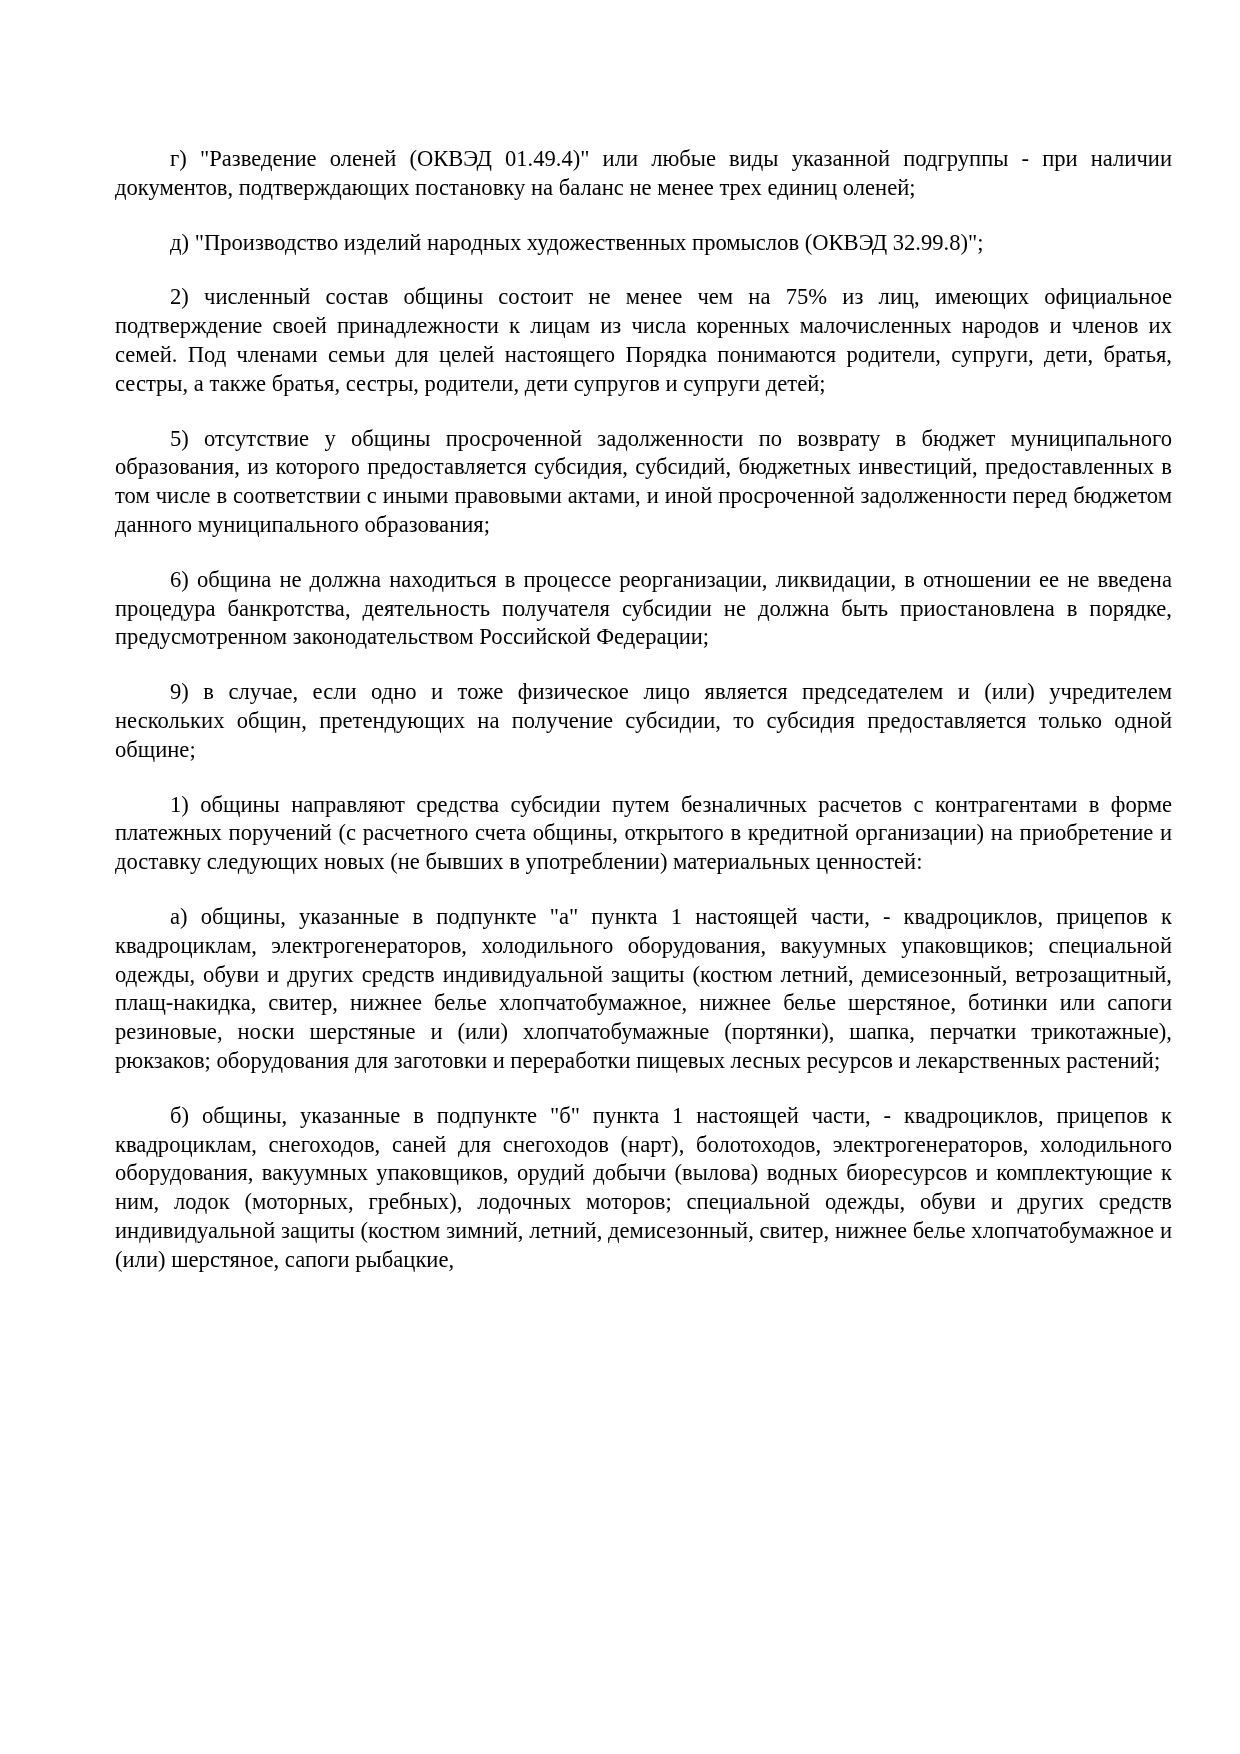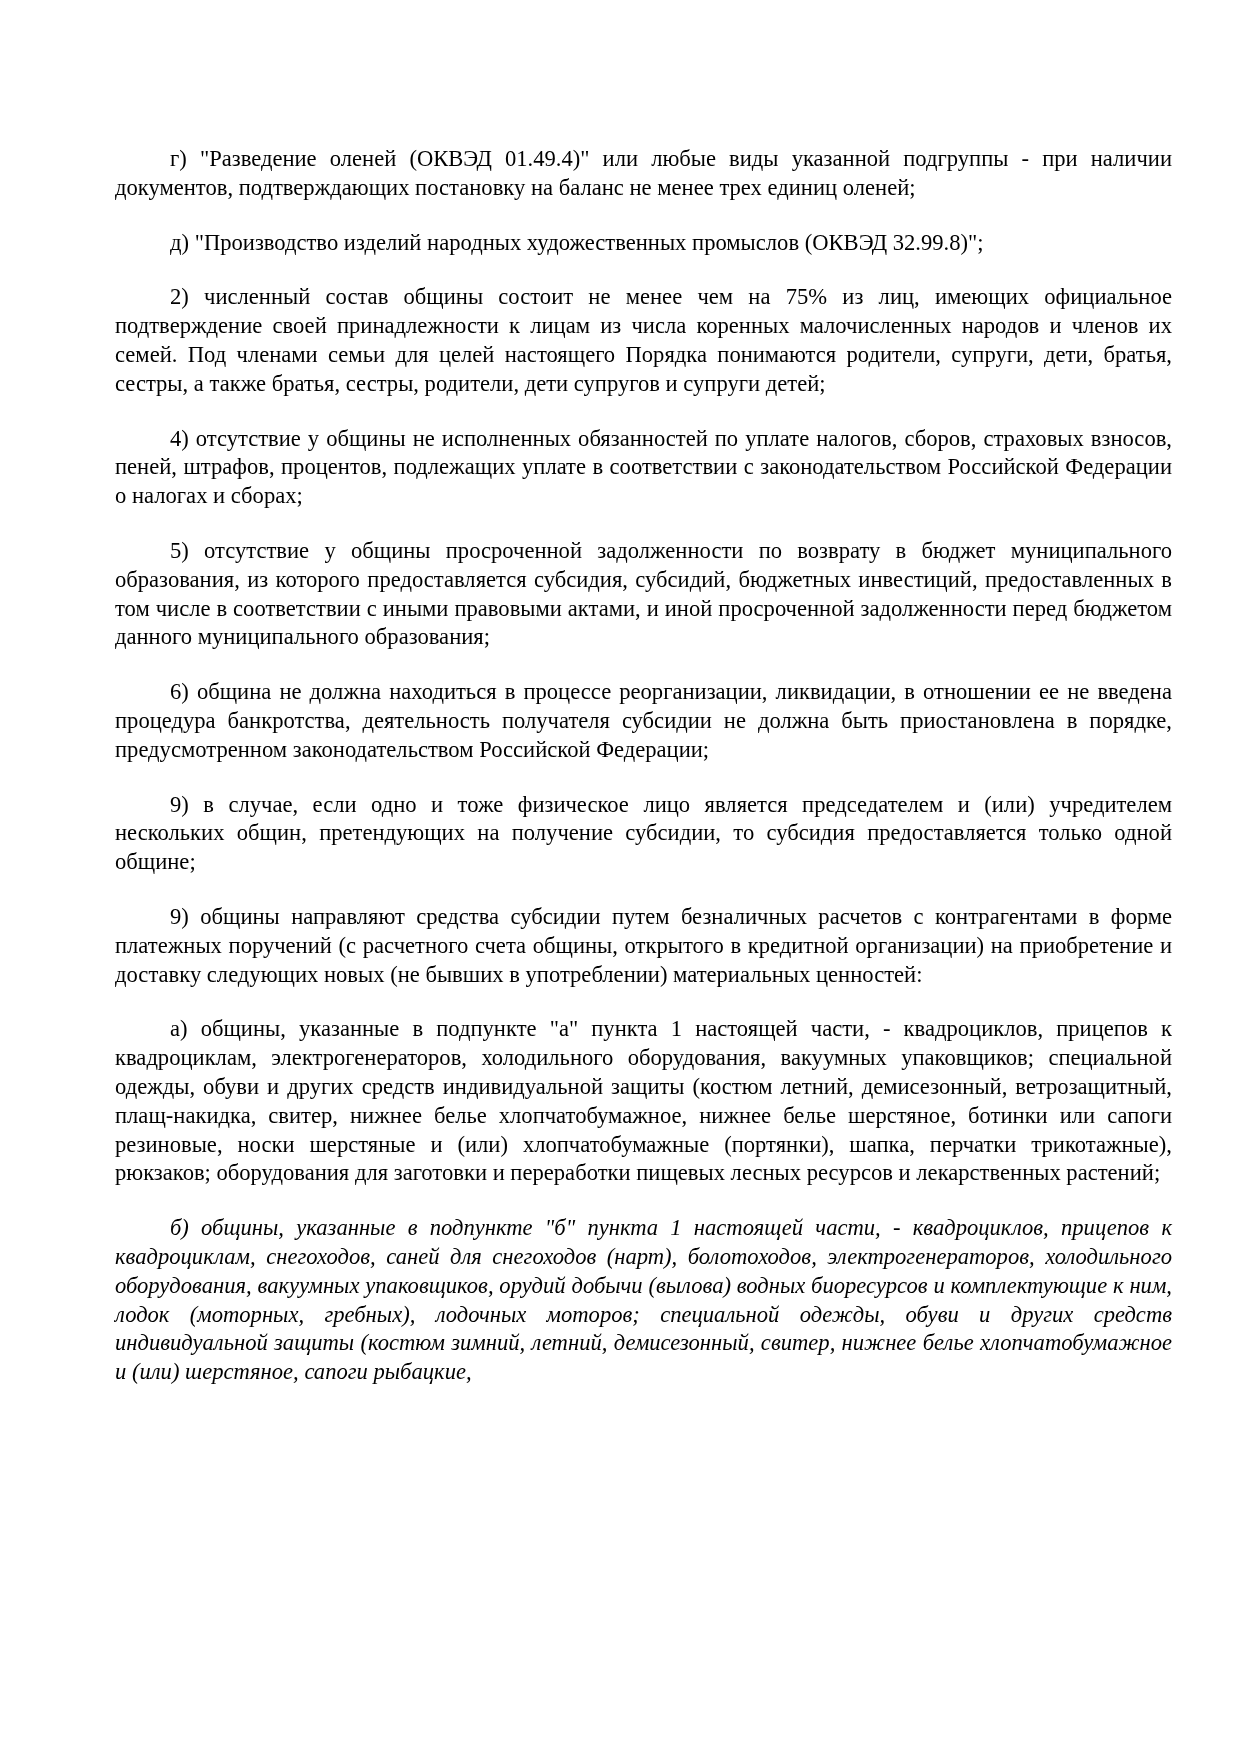--- a/index.html
+++ b/index.html
@@ -24,30 +24,28 @@
     .para {
       margin: 0 0 26px 0;
       font-size: 22.6px;
       line-height: 28.8px;
       text-align: justify;
       text-indent: 55px;
       hyphens: none;
     }
     .para.last {
       margin-bottom: 0;
-      font-style: italic;
     }
   </style>
 </head>
 <body>
 
 <div class="page">
   <p class="para">г) "Разведение оленей (ОКВЭД 01.49.4)" или любые виды указанной подгруппы - при наличии документов, подтверждающих постановку на баланс не менее трех единиц оленей;</p>
   <p class="para">д) "Производство изделий народных художественных промыслов (ОКВЭД 32.99.8)";</p>
   <p class="para">2) численный состав общины состоит не менее чем на 75% из лиц, имеющих официальное подтверждение своей принадлежности к лицам из числа коренных малочисленных народов и членов их семей. Под членами семьи для целей настоящего Порядка понимаются родители, супруги, дети, братья, сестры, а также братья, сестры, родители, дети супругов и супруги детей;</p>
-  <p class="para">4) отсутствие у общины не исполненных обязанностей по уплате налогов, сборов, страховых взносов, пеней, штрафов, процентов, подлежащих уплате в соответствии с законодательством Российской Федерации о налогах и сборах;</p>
   <p class="para">5) отсутствие у общины просроченной задолженности по возврату в бюджет муниципального образования, из которого предоставляется субсидия, субсидий, бюджетных инвестиций, предоставленных в том числе в соответствии с иными правовыми актами, и иной просроченной задолженности перед бюджетом данного муниципального образования;</p>
   <p class="para">6) община не должна находиться в процессе реорганизации, ликвидации, в отношении ее не введена процедура банкротства, деятельность получателя субсидии не должна быть приостановлена в порядке, предусмотренном законодательством Российской Федерации;</p>
   <p class="para">9) в случае, если одно и тоже физическое лицо является председателем и (или) учредителем нескольких общин, претендующих на получение субсидии, то субсидия предоставляется только одной общине;</p>
-  <p class="para">9) общины направляют средства субсидии путем безналичных расчетов с контрагентами в форме платежных поручений (с расчетного счета общины, открытого в кредитной организации) на приобретение и доставку следующих новых (не бывших в употреблении) материальных ценностей:</p>
+  <p class="para">1) общины направляют средства субсидии путем безналичных расчетов с контрагентами в форме платежных поручений (с расчетного счета общины, открытого в кредитной организации) на приобретение и доставку следующих новых (не бывших в употреблении) материальных ценностей:</p>
   <p class="para">а) общины, указанные в подпункте "а" пункта 1 настоящей части, - квадроциклов, прицепов к квадроциклам, электрогенераторов, холодильного оборудования, вакуумных упаковщиков; специальной одежды, обуви и других средств индивидуальной защиты (костюм летний, демисезонный, ветрозащитный, плащ-накидка, свитер, нижнее белье хлопчатобумажное, нижнее белье шерстяное, ботинки или сапоги резиновые, носки шерстяные и (или) хлопчатобумажные (портянки), шапка, перчатки трикотажные), рюкзаков; оборудования для заготовки и переработки пищевых лесных ресурсов и лекарственных растений;</p>
   <p class="para last">б) общины, указанные в подпункте "б" пункта 1 настоящей части, - квадроциклов, прицепов к квадроциклам, снегоходов, саней для снегоходов (нарт), болотоходов, электрогенераторов, холодильного оборудования, вакуумных упаковщиков, орудий добычи (вылова) водных биоресурсов и комплектующие к ним, лодок (моторных, гребных), лодочных моторов; специальной одежды, обуви и других средств индивидуальной защиты (костюм зимний, летний, демисезонный, свитер, нижнее белье хлопчатобумажное и (или) шерстяное, сапоги рыбацкие,</p>
 </div>
 
 </body></html>

